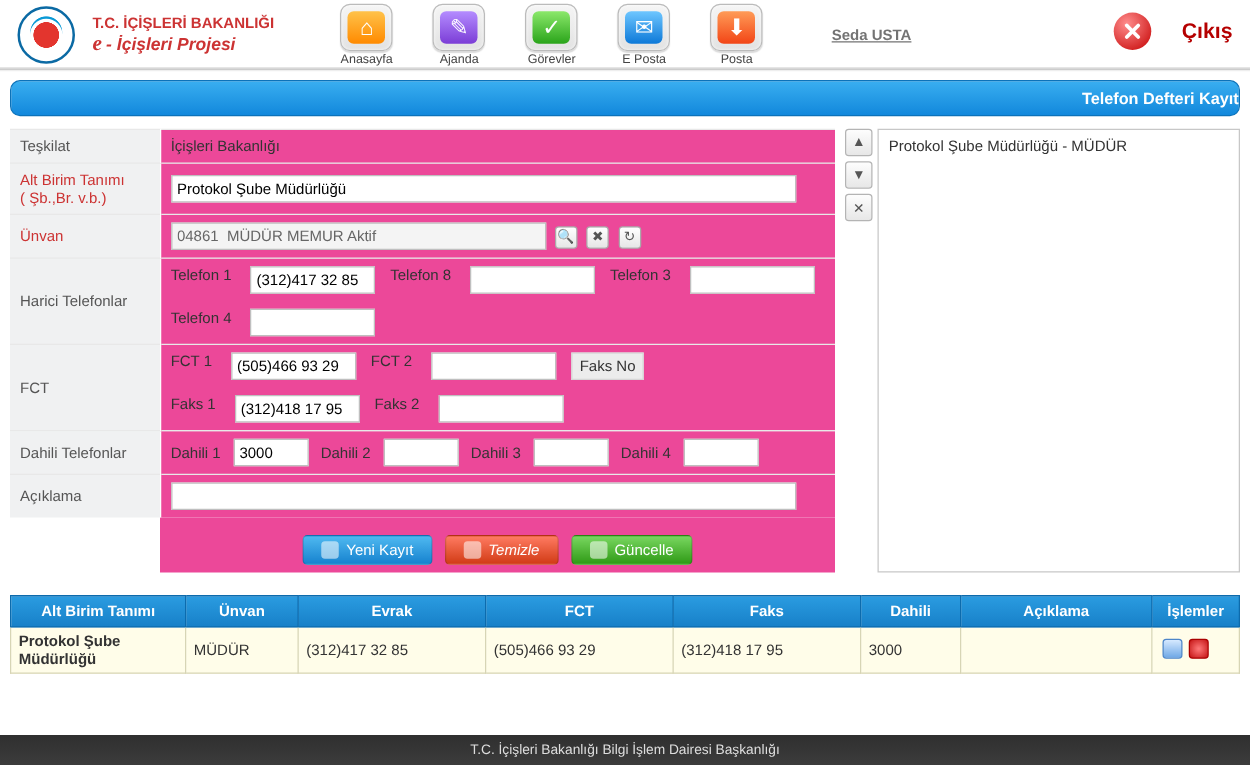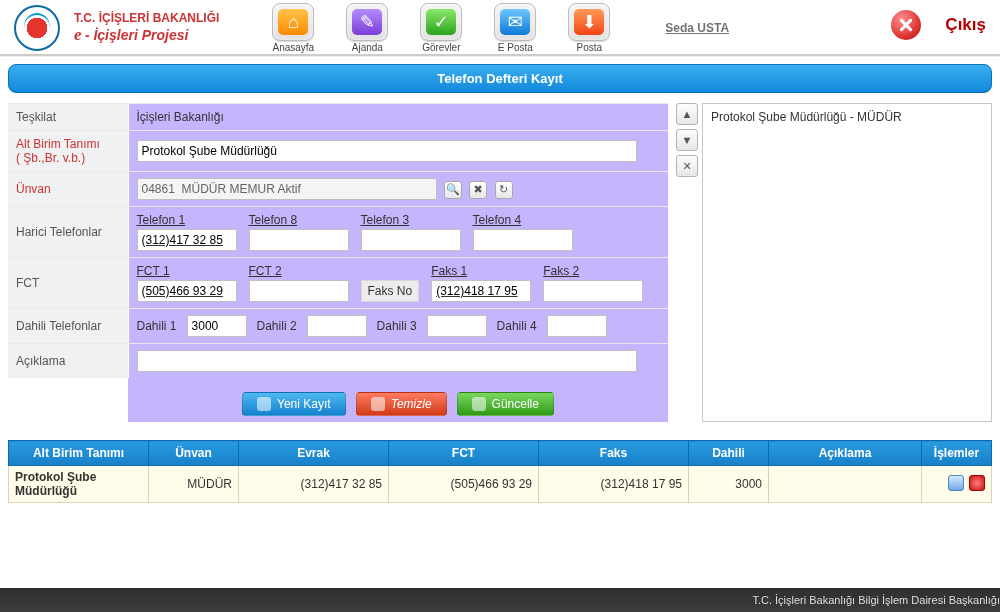--- a/index.html
+++ b/index.html
@@ -96,21 +96,21 @@
   .header-rule { height: 1px; background: #ccc; box-shadow: 0 1px 0 #eee; }
 
   .page {
     padding: 8px;
   }
 
   
   .title-bar {
     background: linear-gradient(#39aef0, #1288dc);
     color: #fff; font-weight: bold; font-size: 13px;
-    text-align: center; padding: 6px 0;
+    text-align: right; padding: 6px 0;
     border-radius: 8px; border: 1px solid #0c72b9;
   }
 
   
   .form-zone {
     display: flex; margin-top: 10px; gap: 8px;
   }
   .form-table {
     flex: 0 0 660px;
     border-collapse: collapse;
@@ -123,37 +123,37 @@
     width: 120px;
     background: #f0f1f2;
     color: #555;
     font-size: 12px;
     border-right: 1px solid #fff;
   }
   .form-table td.lbl.req {
     color: #c33;
   }
   .form-table td.cell {
-    background: #c4b5fd;
+    background: #ec4899;
   }
   .sep-row td { border-top: 1px solid #e8e8e8; }
 
   input[type=text] {
     height: 22px; padding: 2px 4px;
     border: 1px solid #bfbfbf; font-size: 12px;
     background: #fff;
   }
   input[readonly] { background: #f4f4f4; color:#666; }
   .w60  { width: 60px; }
   .w100 { width: 100px; }
   .w300 { width: 300px; }
   .w500 { width: 500px; }
 
   .phone-row { display: flex; gap: 12px; align-items:flex-end; flex-wrap: wrap; }
-  .phone-col { display:flex; flex-direction:column; gap:2px; font-size:11px; color:#333;text-decoration:underline; }
+  .phone-col { display:flex; flex-direction:row; gap:15px; font-size:11px; color:#333; }
   .phone-col label { font-size: 12px; }
   .faksno-lbl {
     padding: 4px 6px; background: #ececec; border:1px solid #d6d6d6;
     align-self: flex-end; height:22px; display:flex; align-items:center;
   }
 
   .icon-btn {
     display:inline-flex; width:18px; height:18px; border:1px solid #aaa;
     border-radius:3px; background:linear-gradient(#fff,#e6e6e6);
     align-items:center; justify-content:center; font-size:11px; cursor:pointer;
@@ -203,35 +203,35 @@
   .grid {
     width:100%; border-collapse: collapse; margin-top: 18px; font-size: 12px;
   }
   .grid th {
     background: linear-gradient(#2a9be0,#1780c8); color:#fff;
     padding:5px 6px; font-weight: bold; border:1px solid #0c6bad;
     text-align:center;
   }
   .grid td {
     background:#fffde9; border:1px solid #d7d5b5; padding:4px 6px;
-    text-align:right;
+    text-align:left;
   }
   .grid td.tl { text-align:left; font-weight:bold; }
   .grid .ops span {
     display:inline-block; width:16px; height:16px; border-radius:3px;
     margin-left:2px; cursor:pointer;
   }
   .ops .edit { background:linear-gradient(#d6e9ff,#6fa9e6); border:1px solid #4d86c9; }
   .ops .del  { background: radial-gradient(circle,#ff7a7a,#c51515); border:1px solid #a00; }
 
   
   .footer {
     position: absolute; bottom:0; left:0; right:0;
     background: linear-gradient(#2f2f2f,#3c3c3c);
-    color:#ddd; font-size:11px; text-align:right; padding:6px 0;
+    color:#ddd; font-size:11px; text-align:center; padding:6px 0;
     width:1000px;
   }
 </style>
 </head>
 <body>
 
 <div class="topbar">
   <div class="logo"></div>
   <div class="brand-text">
     <div class="l1">T.C. İÇİŞLERİ BAKANLIĞI</div>

